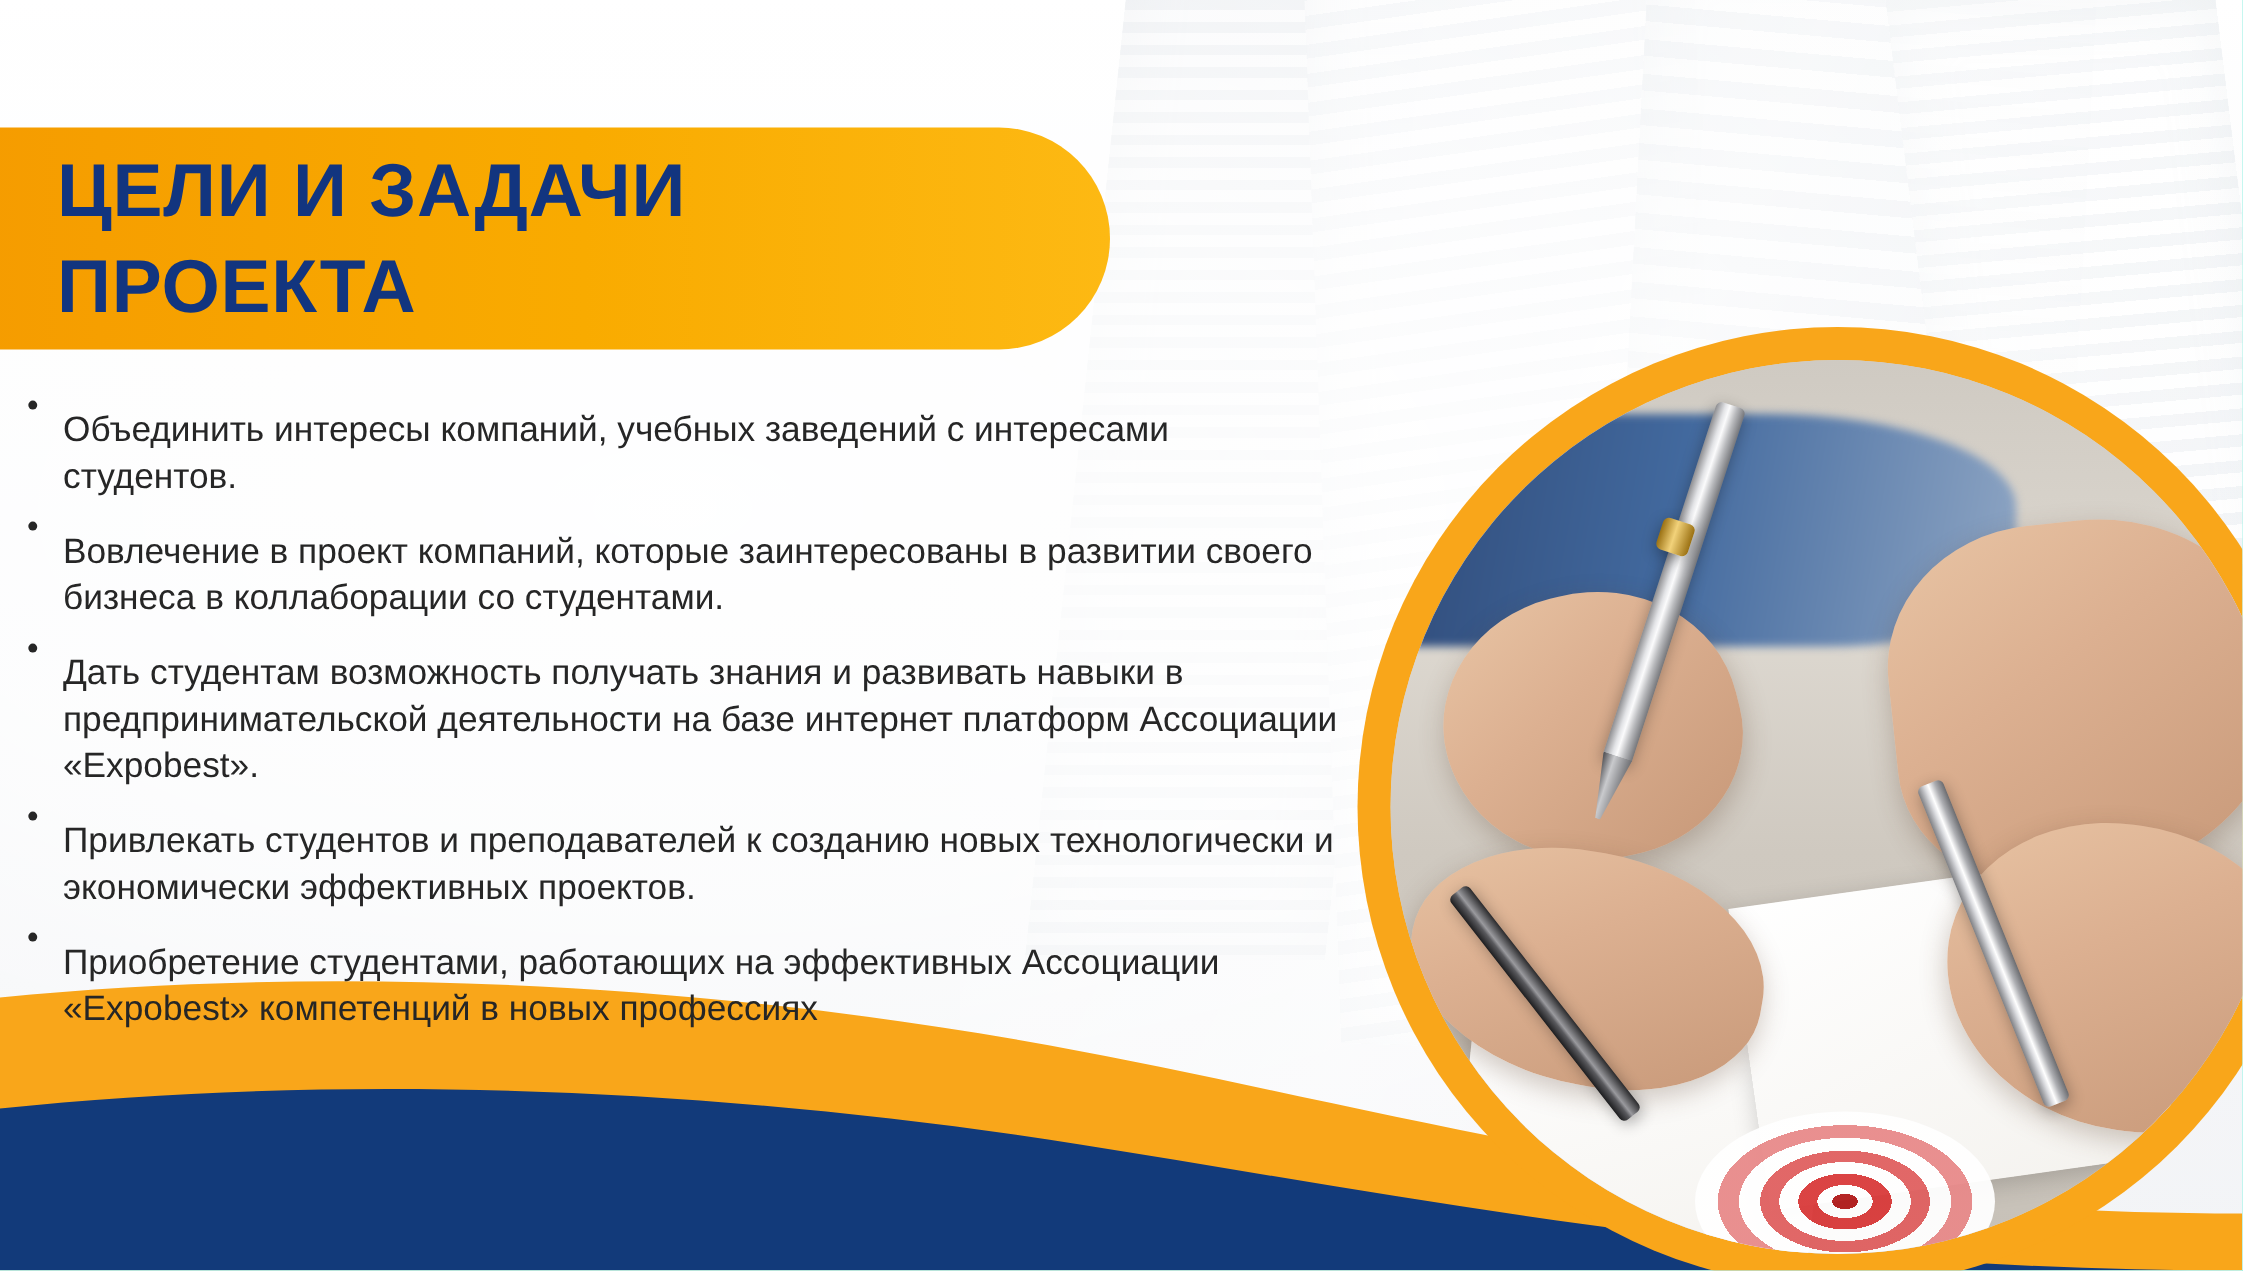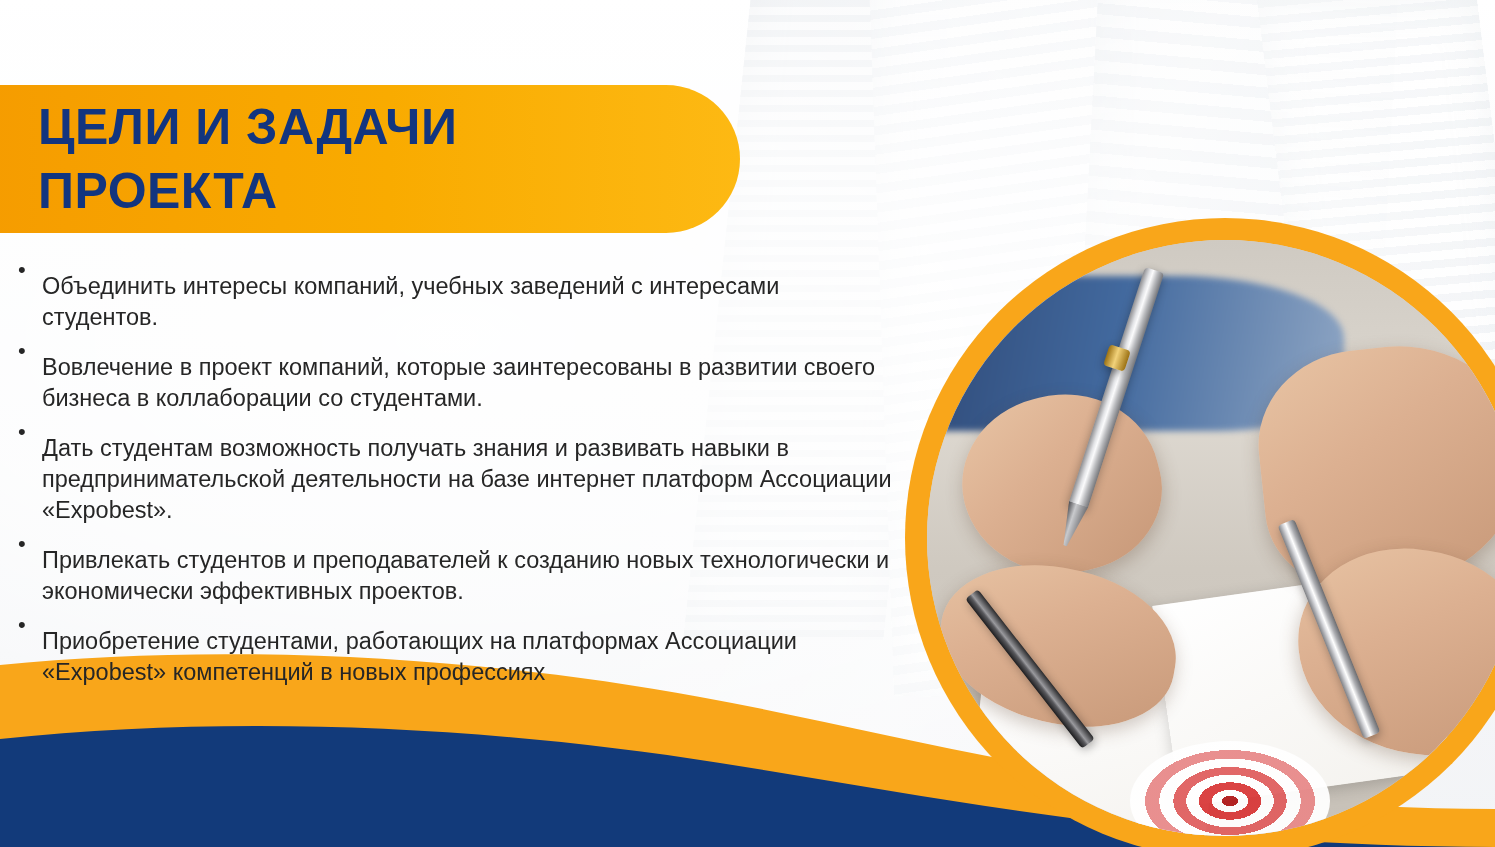--- a/index.html
+++ b/index.html
@@ -262,21 +262,21 @@
     <div class="bullet">
       <span class="dot">•</span>
       <span class="btext"> Дать студентам возможность получать знания и развивать навыки в предпринимательской деятельности на базе интернет платформ Ассоциации «Expobest».</span>
     </div>
     <div class="bullet">
       <span class="dot">•</span>
       <span class="btext"> Привлекать студентов и преподавателей к созданию новых технологически и экономически эффективных проектов.</span>
     </div>
     <div class="bullet">
       <span class="dot">•</span>
-      <span class="btext"> Приобретение студентами, работающих на платформах Ассоциации «Expobest» компетенций в новых профессиях</span>
+      <span class="btext"> Приобретение студентами, работающих на эффективных Ассоциации «Expobest» компетенций в новых профессиях</span>
     </div>
   </div>
 
   <div class="photo-ring">
     <div class="photo-circle">
       <div class="ph-desk"></div>
       <div class="ph-blue"></div>
       <div class="ph-paper p2"></div>
       <div class="ph-paper p1"></div>
       <div class="ph-target"></div>

